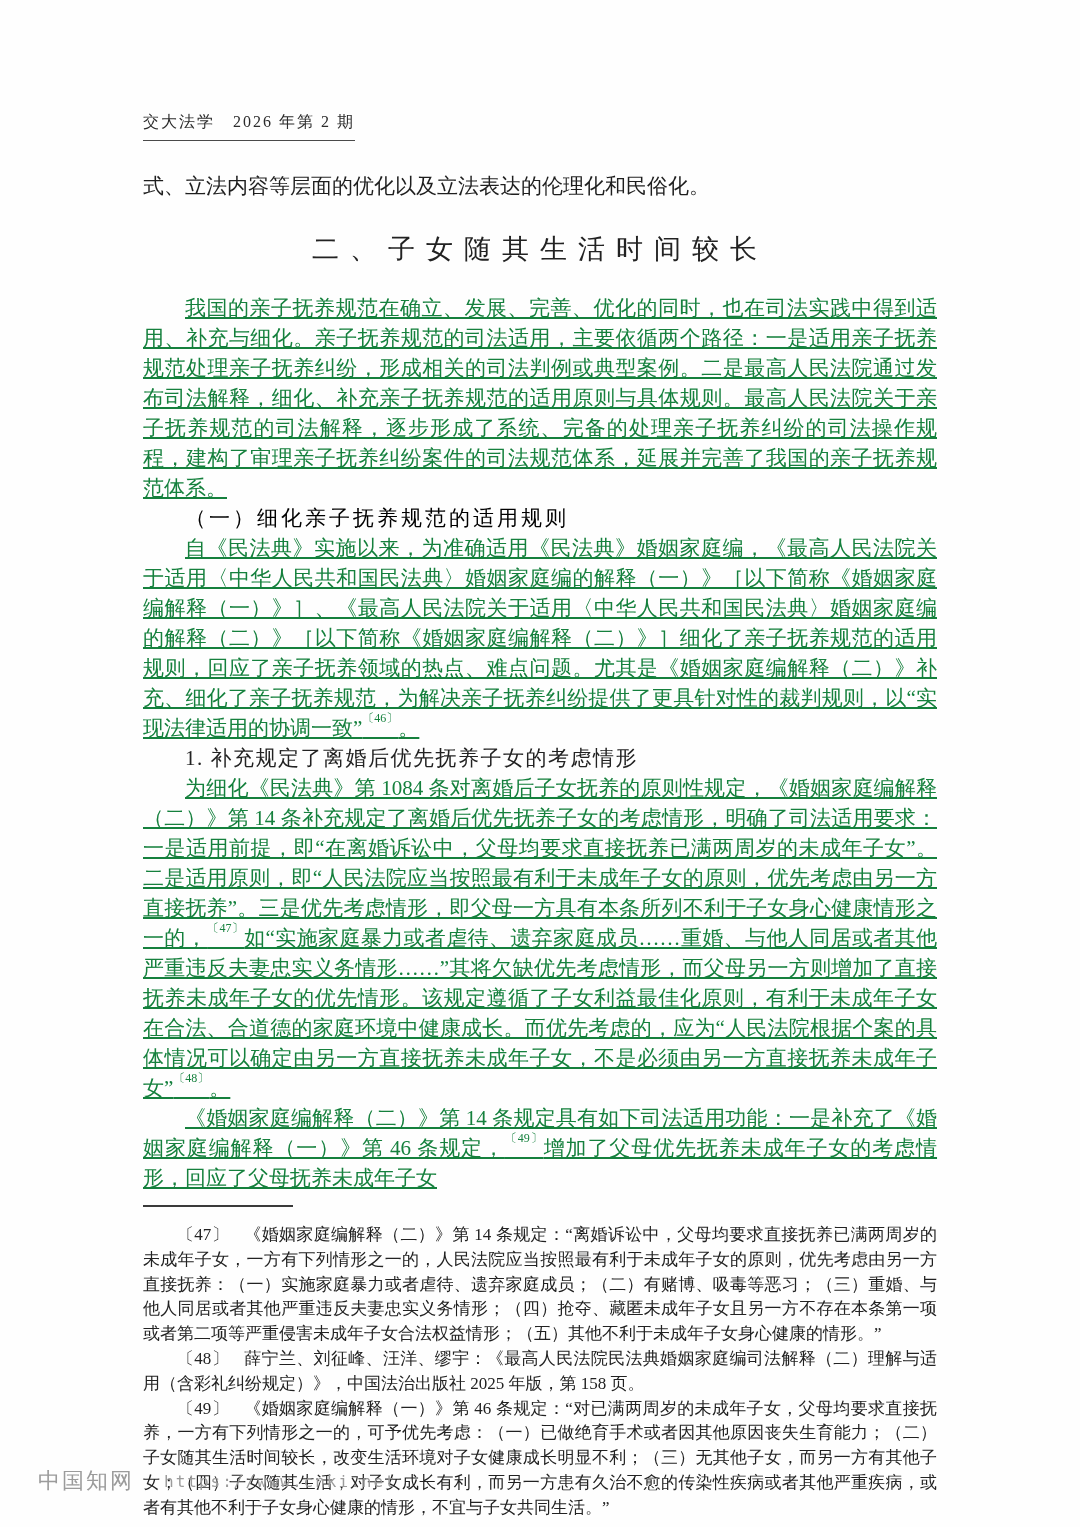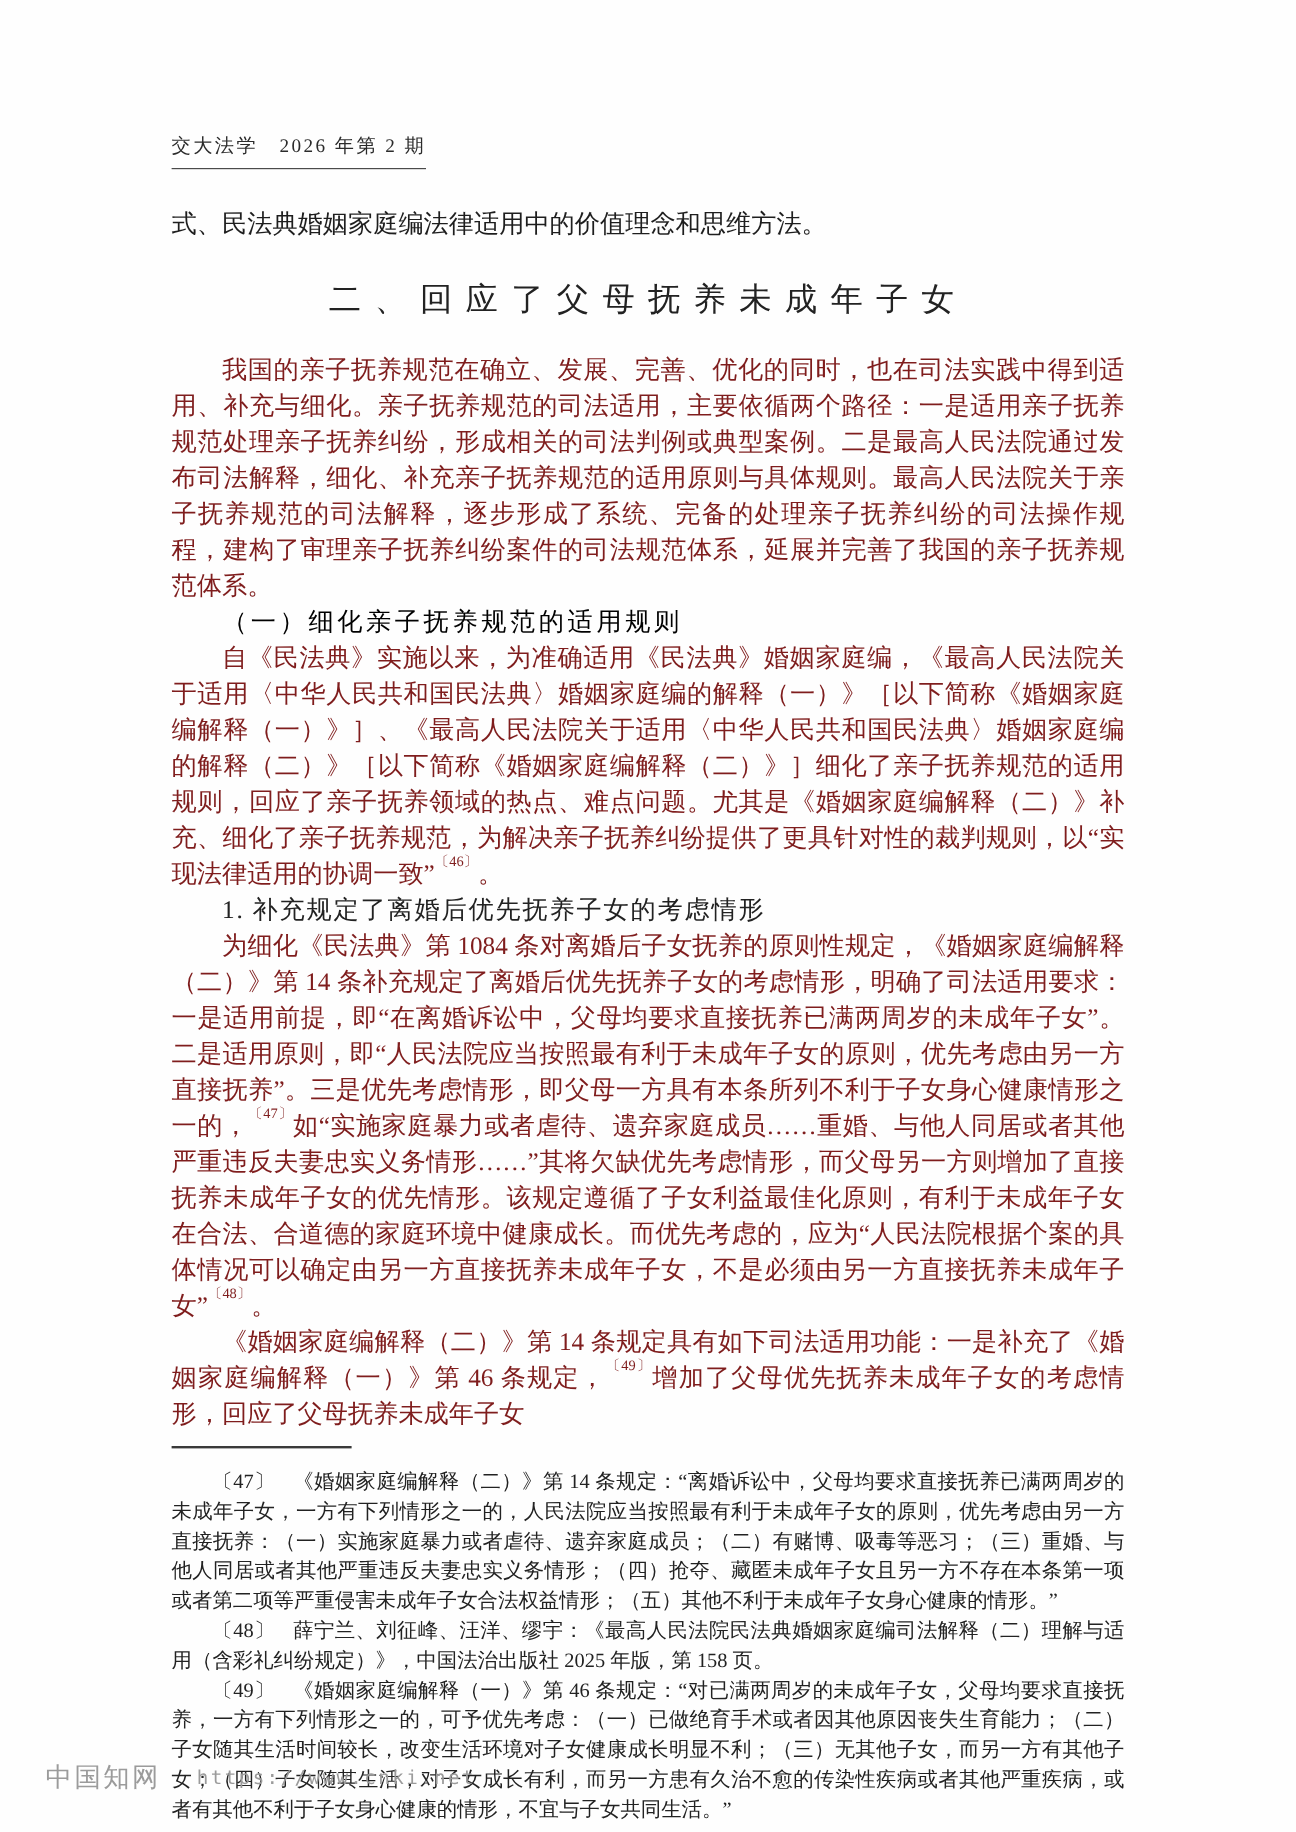--- a/index.html
+++ b/index.html
@@ -36,21 +36,22 @@
     text-align: center;
     line-height: 40px;
     color: #222;
   }
   p.body-para {
     margin: 0;
     font-size: 21px;
     line-height: 30px;
     text-align: justify;
     text-indent: 2em;
-    color: #7f1d1d;
+    color: #15803d;
+    text-decoration: underline;
   }
   p.body-para.first { margin-top: 24px; }
   .sub-heading {
     margin: 0;
     font-size: 21px;
     line-height: 30px;
     text-indent: 2em;
     letter-spacing: 3px;
     color: #000000;
     font-weight: 400;
@@ -108,23 +109,23 @@
     font-family: "DejaVu Sans Mono", "Liberation Mono", monospace;
   }
 </style>
 </head>
 <body>
 
 <div class="page">
 
   <div class="running-head">交大法学　2026 年第 2 期</div>
 
-  <p class="carryover">式、民法典婚姻家庭编法律适用中的价值理念和思维方法。</p>
+  <p class="carryover">式、立法内容等层面的优化以及立法表达的伦理化和民俗化。</p>
 
-  <h2 class="section-title">二、回应了父母抚养未成年子女</h2>
+  <h2 class="section-title">二、子女随其生活时间较长</h2>
 
   <p class="body-para first">我国的亲子抚养规范在确立、发展、完善、优化的同时，也在司法实践中得到适用、补充与细化。亲子抚养规范的司法适用，主要依循两个路径：一是适用亲子抚养规范处理亲子抚养纠纷，形成相关的司法判例或典型案例。二是最高人民法院通过发布司法解释，细化、补充亲子抚养规范的适用原则与具体规则。最高人民法院关于亲子抚养规范的司法解释，逐步形成了系统、完备的处理亲子抚养纠纷的司法操作规程，建构了审理亲子抚养纠纷案件的司法规范体系，延展并完善了我国的亲子抚养规范体系。</p>
 
   <p class="sub-heading">（一）细化亲子抚养规范的适用规则</p>
 
   <p class="body-para">自《民法典》实施以来，为准确适用《民法典》婚姻家庭编，《最高人民法院关于适用〈中华人民共和国民法典〉婚姻家庭编的解释（一）》［以下简称《婚姻家庭编解释（一）》］、《最高人民法院关于适用〈中华人民共和国民法典〉婚姻家庭编的解释（二）》［以下简称《婚姻家庭编解释（二）》］细化了亲子抚养规范的适用规则，回应了亲子抚养领域的热点、难点问题。尤其是《婚姻家庭编解释（二）》补充、细化了亲子抚养规范，为解决亲子抚养纠纷提供了更具针对性的裁判规则，以“实现法律适用的协调一致”<sup class="fnref">〔46〕</sup>。</p>
 
   <p class="num-heading">1. 补充规定了离婚后优先抚养子女的考虑情形</p>
 
   <p class="body-para">为细化《民法典》第 1084 条对离婚后子女抚养的原则性规定，《婚姻家庭编解释（二）》第 14 条补充规定了离婚后优先抚养子女的考虑情形，明确了司法适用要求：一是适用前提，即“在离婚诉讼中，父母均要求直接抚养已满两周岁的未成年子女”。二是适用原则，即“人民法院应当按照最有利于未成年子女的原则，优先考虑由另一方直接抚养”。三是优先考虑情形，即父母一方具有本条所列不利于子女身心健康情形之一的，<sup class="fnref">〔47〕</sup>如“实施家庭暴力或者虐待、遗弃家庭成员……重婚、与他人同居或者其他严重违反夫妻忠实义务情形……”其将欠缺优先考虑情形，而父母另一方则增加了直接抚养未成年子女的优先情形。该规定遵循了子女利益最佳化原则，有利于未成年子女在合法、合道德的家庭环境中健康成长。而优先考虑的，应为“人民法院根据个案的具体情况可以确定由另一方直接抚养未成年子女，不是必须由另一方直接抚养未成年子女”<sup class="fnref">〔48〕</sup>。</p>

